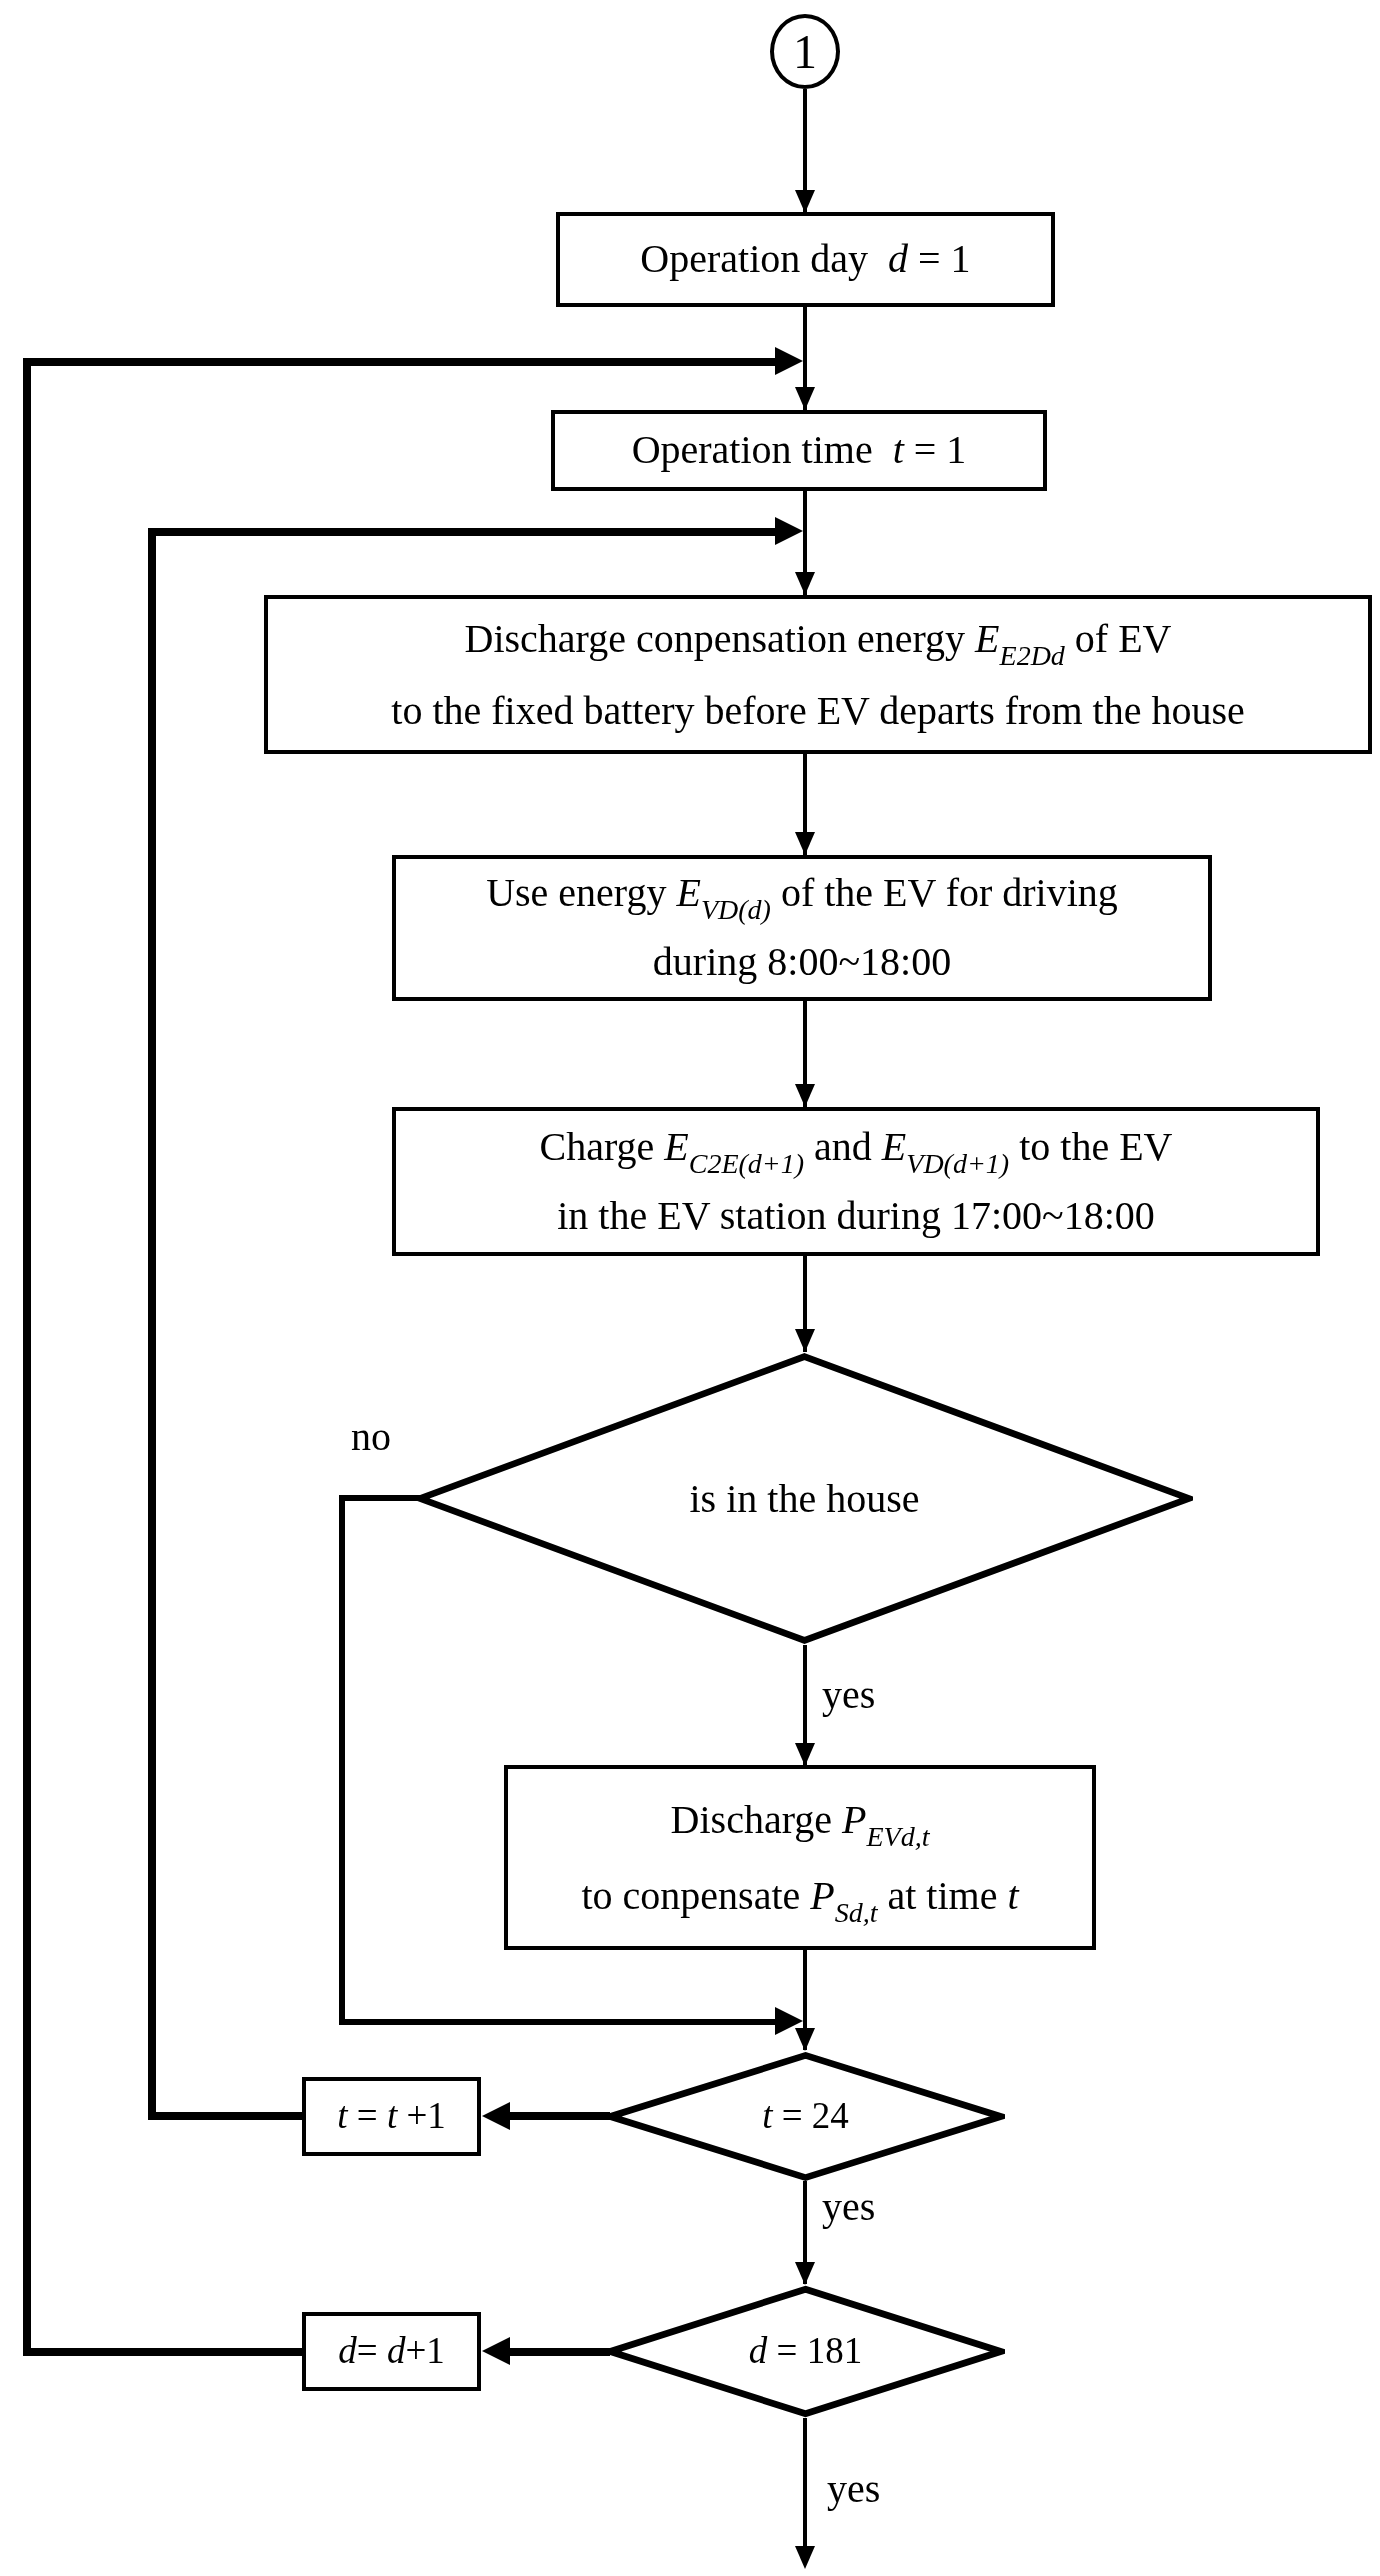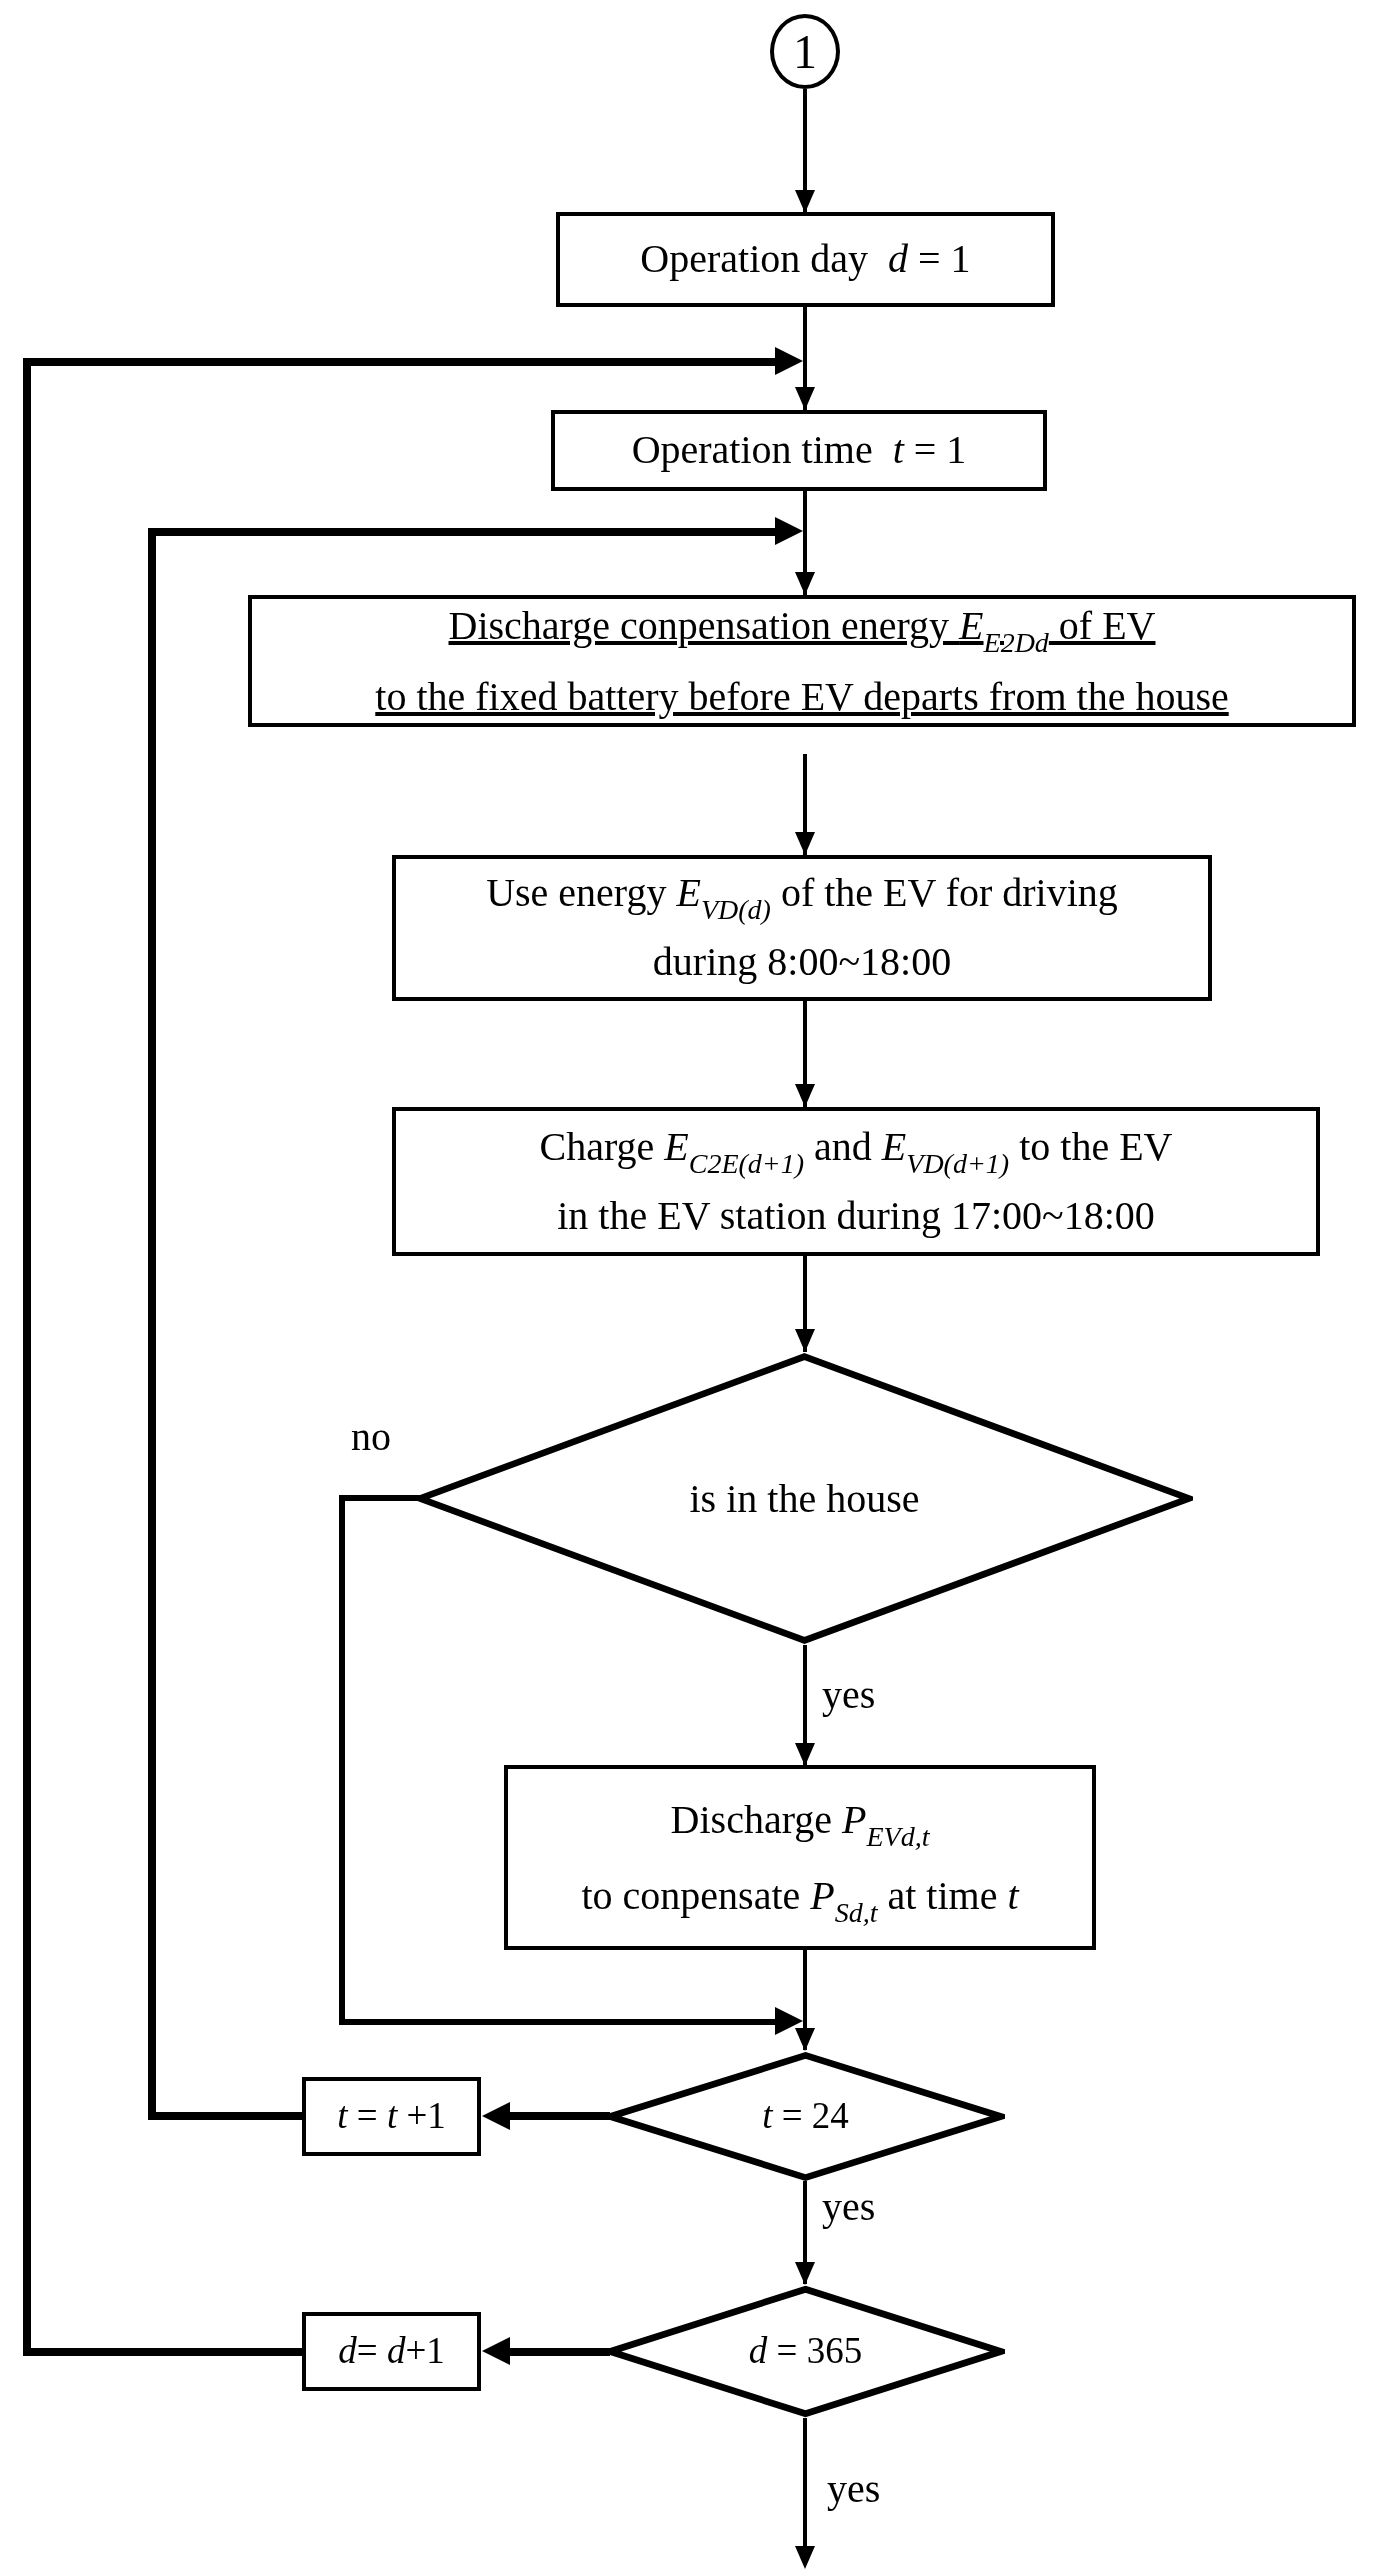--- a/index.html
+++ b/index.html
@@ -83,21 +83,21 @@
 
   <div class="vline" style="left:803px;top:491px;width:4.2px;height:104px;"></div>
 
   <div class="arr-right" style="left:775px;top:517px;"></div>
   <div class="arr-down" style="left:795px;top:572px;"></div>
 
   <div class="hline" style="left:148px;top:528px;width:627px;height:7.9px;"></div>
   <div class="vline" style="left:148px;top:528px;width:7.9px;height:1592px;"></div>
   <div class="hline" style="left:148px;top:2112px;width:154px;height:7.9px;"></div>
 
-  <div class="box" style="left:248px;top:595px;width:1108px;height:132px;line-height:1.78;text-decoration:underline;">
+  <div class="box" style="left:264px;top:595px;width:1108px;height:159px;line-height:1.78;">
     <div><span>Discharge conpensation energy </span><span class="it">E</span><span class="sb">E2Dd</span><span> of EV</span></div>
     <div><span>to the fixed battery before EV departs from the house</span></div>
   </div>
 
   <div class="vline" style="left:803px;top:754px;width:4.2px;height:101px;"></div>
   <div class="arr-down" style="left:795px;top:832px;"></div>
 
   <div class="box" style="left:392px;top:855px;width:820px;height:146px;">
     <div><span>Use energy </span><span class="it">E</span><span class="sb">VD(d)</span><span> of the EV for driving</span></div>
     <div><span>during 8:00~18:00</span></div>
@@ -158,21 +158,21 @@
 
   <div class="vline" style="left:803px;top:2181px;width:4.2px;height:103px;"></div>
   <div class="lbl" style="left:822px;top:2187px;">yes</div>
   <div class="arr-down" style="left:795px;top:2262px;"></div>
 
   <div class="dmd" style="left:606px;top:2285px;width:399px;height:133px;">
     <svg viewBox="0 0 660 220">
       <polygon points="330,7 653,110 330,213 7,110" fill="#ffffff" stroke="#000000" stroke-width="11"></polygon>
     </svg>
     <div class="dtext one">
-      <div><span class="it">d</span><span> = 365</span></div>
+      <div><span class="it">d</span><span> = 181</span></div>
     </div>
   </div>
 
   <div class="hline" style="left:508px;top:2348px;width:102px;height:7.9px;"></div>
   <div class="arr-left" style="left:482px;top:2337px;"></div>
   <div class="box small" style="left:302px;top:2312px;width:179px;height:79px;">
     <div><span class="it">d</span><span>= </span><span class="it">d</span><span>+1</span></div>
   </div>
 
   <div class="vline" style="left:803px;top:2418px;width:4.2px;height:128px;"></div>

